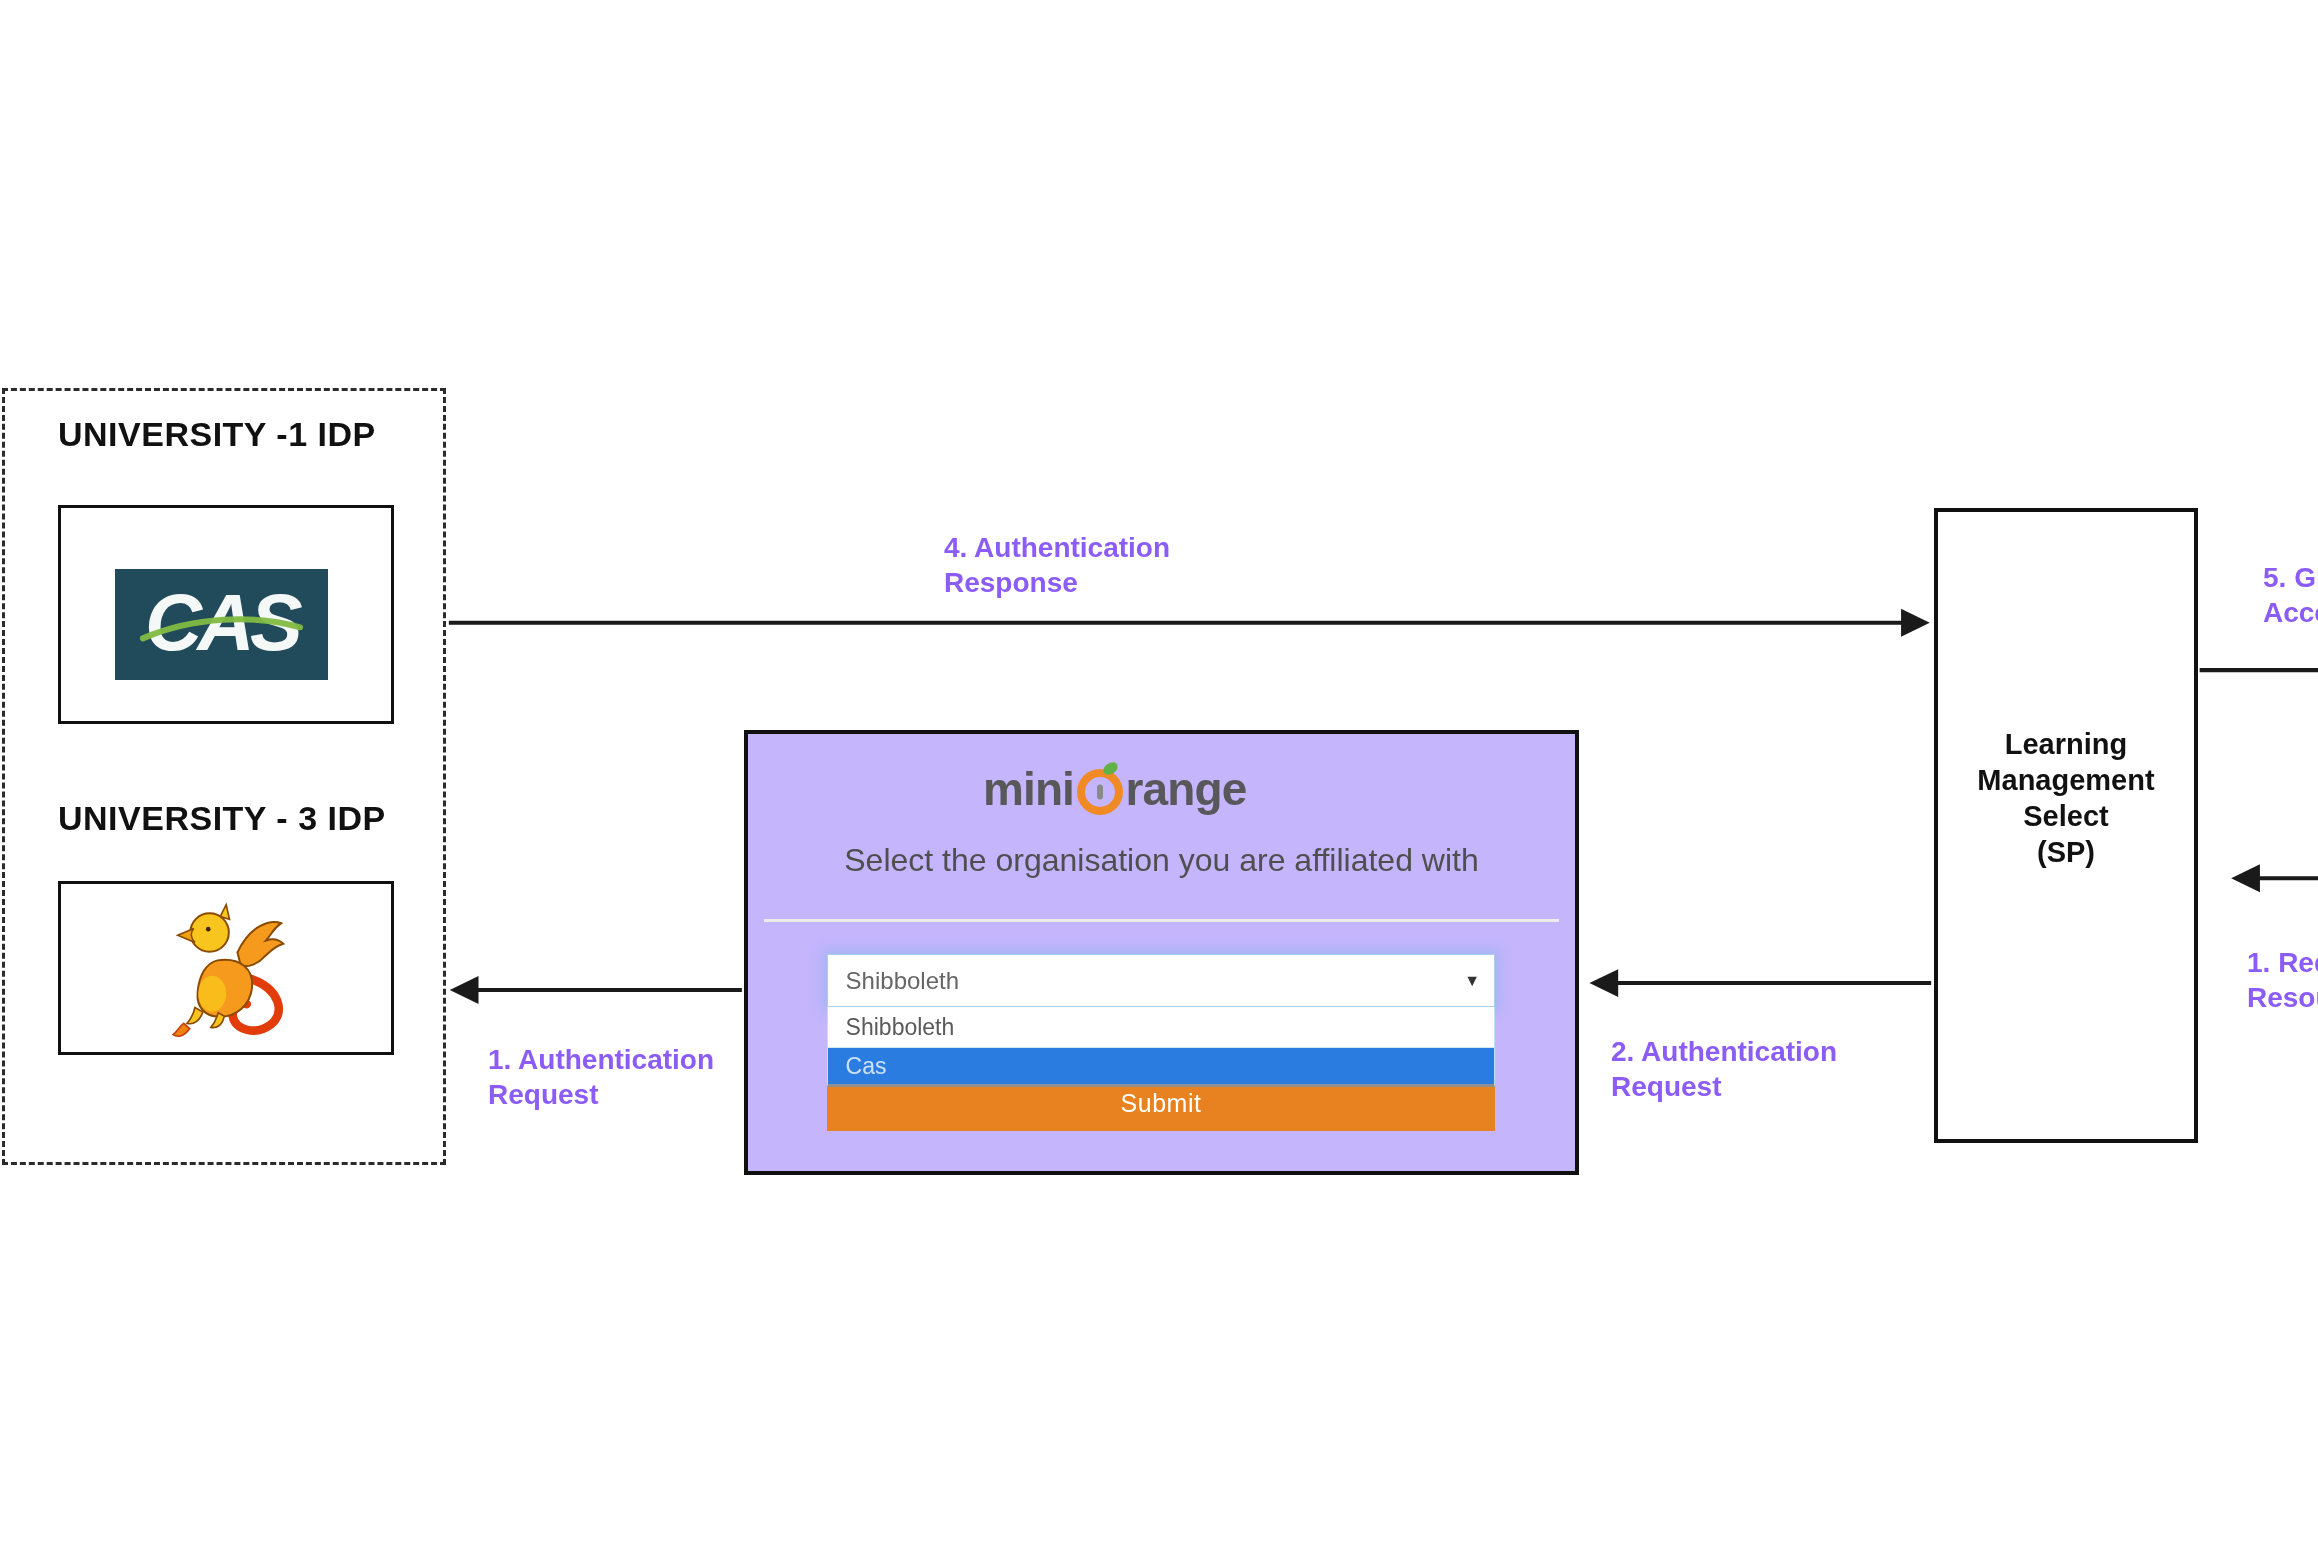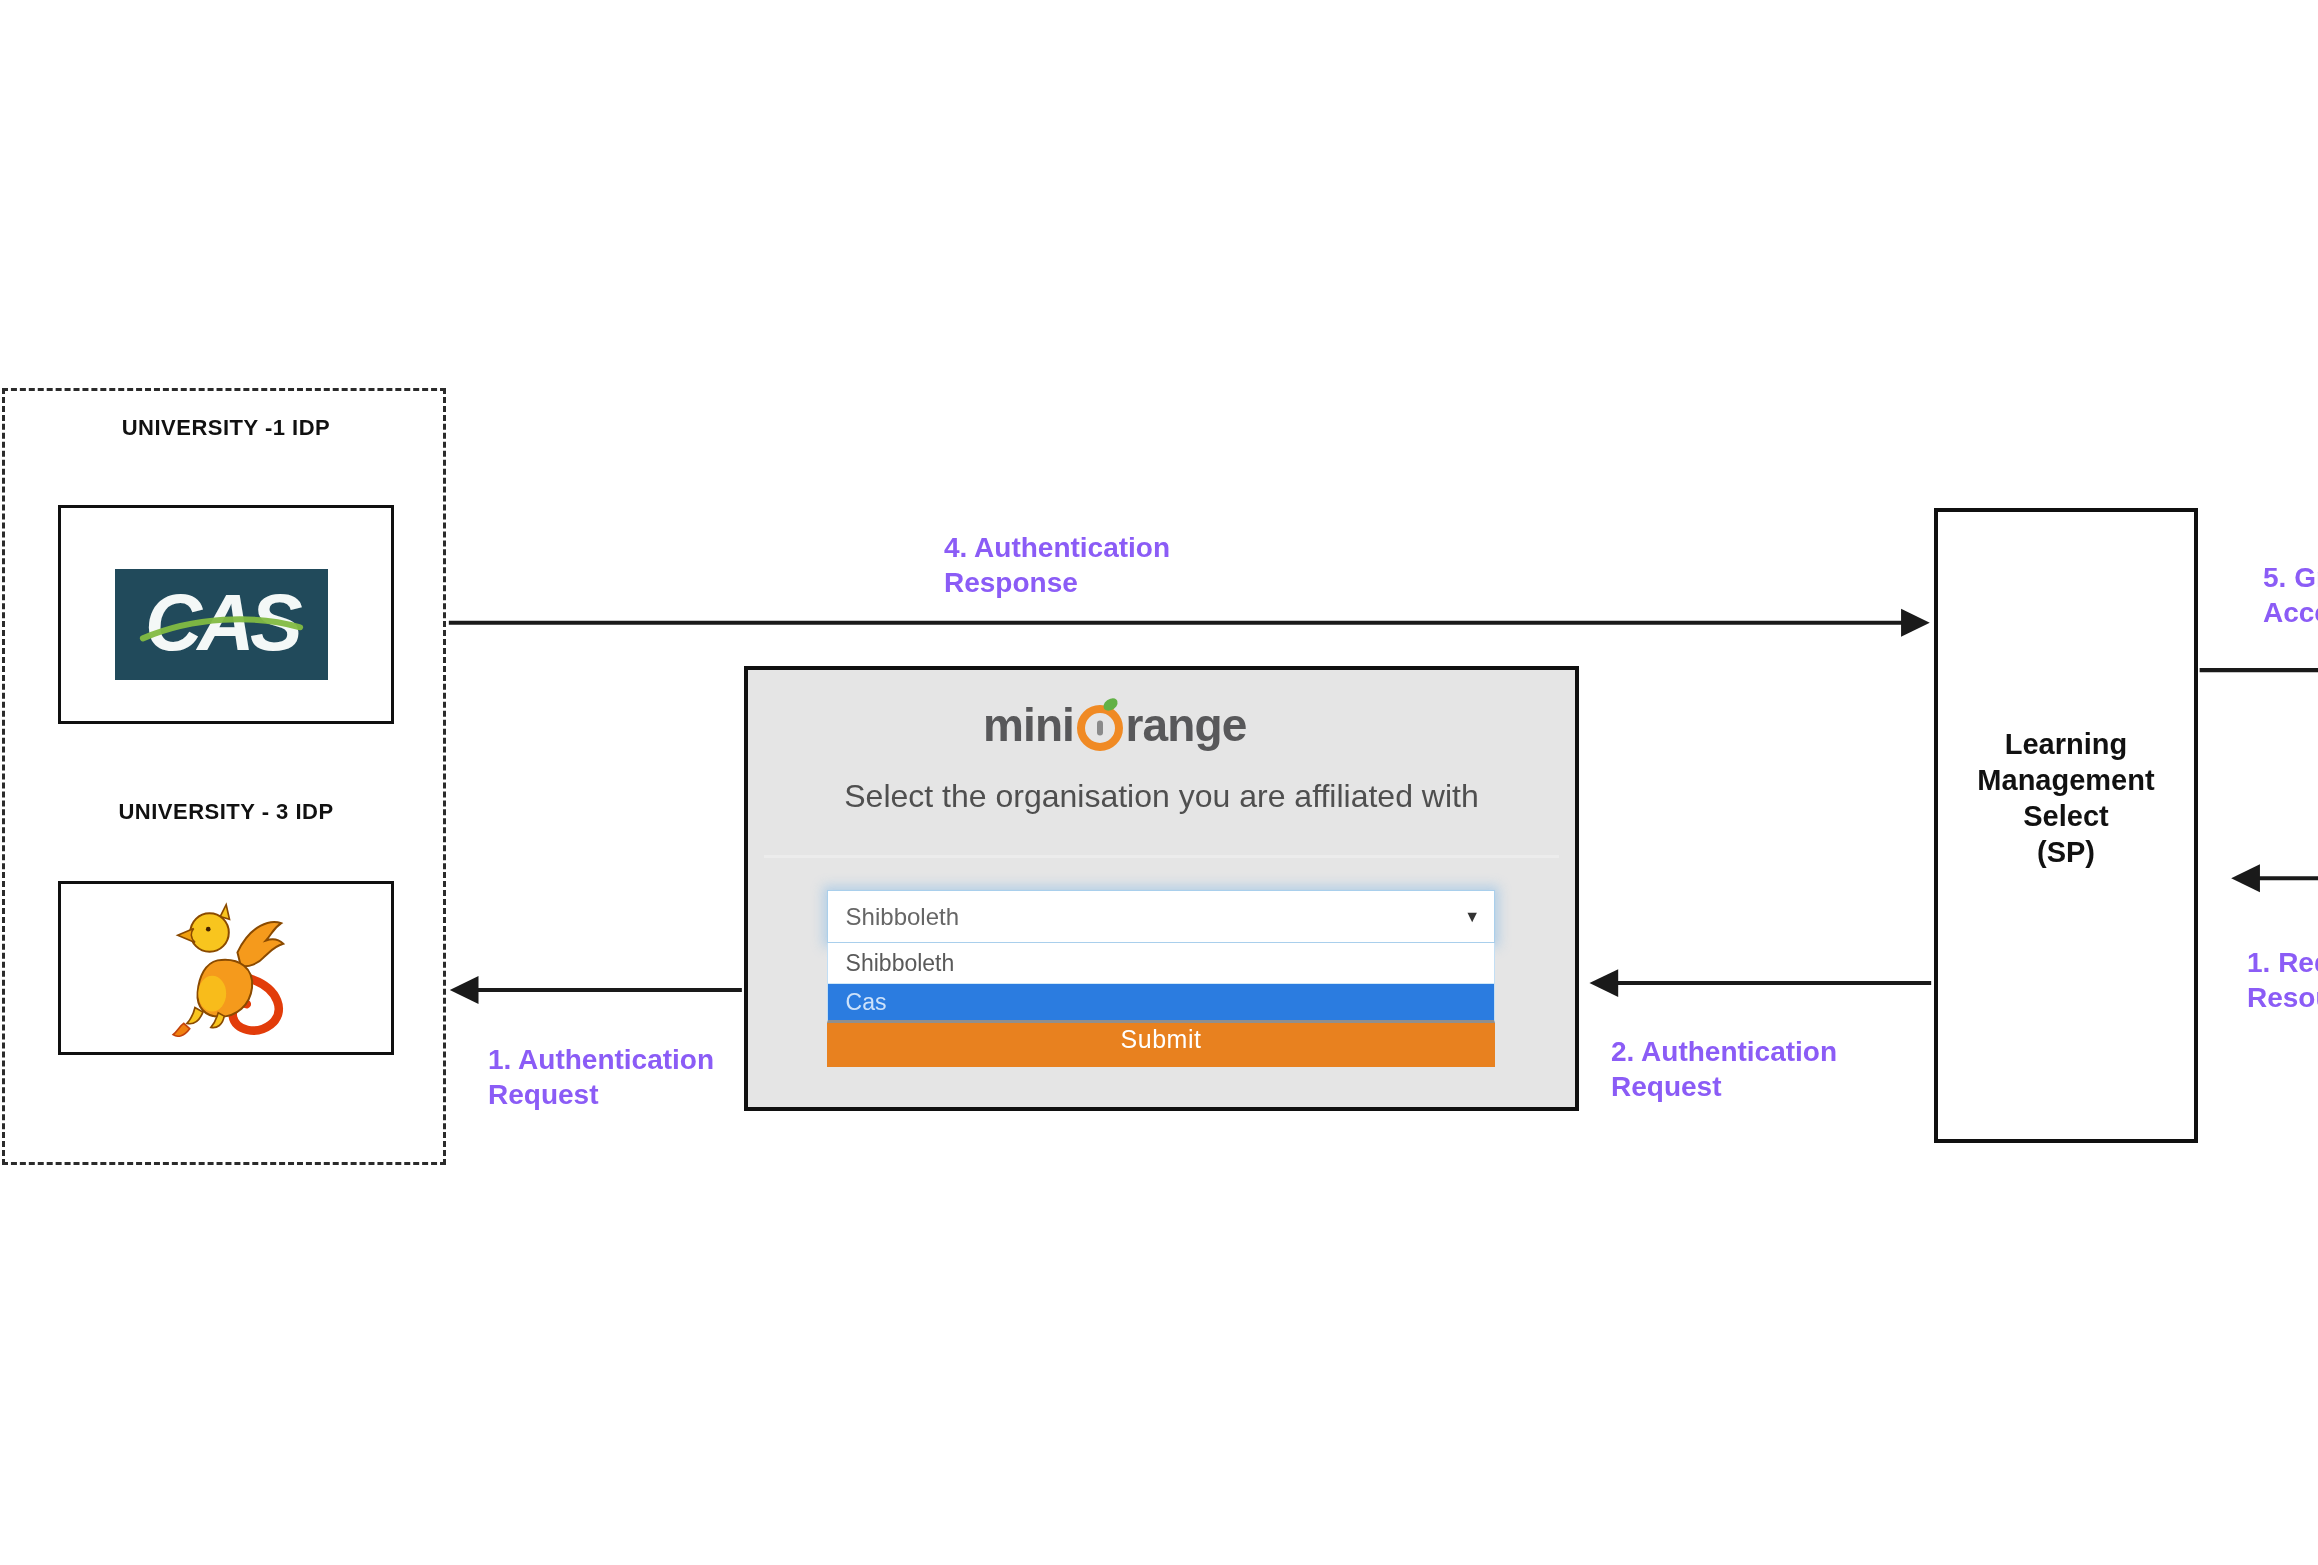--- a/index.html
+++ b/index.html
@@ -2,37 +2,37 @@
 <html style="font-size:7.4px"><head>
 <meta charset="utf-8">
 <style>
   html,body{margin:0;padding:0;background:#fff;}
   .canvas{position:relative;width:2782px;height:1565px;background:#ffffff;overflow:hidden;
           font-family:"Liberation Sans",sans-serif;color:#111;}
 
   
   .frame{position:absolute;left:2.3px;top:388px;width:438px;height:771px;
          border:3.7px dashed #2b2b2b;background:#fff;}
-  .uni-label{position:absolute;left:58px;width:336px;text-align:center;
-             font-size:22px;font-weight:bold;letter-spacing:0.5px;color:#111;white-space:nowrap;}
+  .uni-label{position:absolute;left:58px;width:336px;
+             font-size:34px;font-weight:bold;letter-spacing:0.5px;color:#111;white-space:nowrap;}
   .u1{top:415px;} .u2{top:799px;}
   .logo-box{position:absolute;left:58px;width:336px;background:#fff;
             border:3.7px solid #101010;box-sizing:border-box;}
   .box1{top:505px;height:219px;}
   .box2{top:881px;height:174px;}
   .cas-badge{position:absolute;left:54px;top:61px;width:213px;height:111px;
              background:#214a5b;display:flex;align-items:center;justify-content:center;}
   .cas-text{font-size:79px;font-weight:bold;font-style:italic;color:#f4f8f7;
             letter-spacing:-4.6px;line-height:1;transform:translateY(-1.9px);}
   .cas-swoosh{position:absolute;left:0;top:0;width:100%;height:100%;pointer-events:none;}
   .griffin{position:absolute;left:95px;top:10.2px;width:139px;height:146px;}
 
   
-  .dialog{position:absolute;left:744px;top:666px;width:835px;height:445px;
-          border:4.2px solid #101010;background:#e5e5e5;box-sizing:border-box;}
+  .dialog{position:absolute;left:744px;top:730px;width:835px;height:445px;
+          border:4.2px solid #101010;background:#c4b5fd;box-sizing:border-box;}
   .brand-row{position:absolute;left:235px;top:27px;height:56px;display:flex;
              align-items:center;font-size:46px;font-weight:600;color:#58585a;letter-spacing:-0.9px;}
   .brand-ring{width:30px;height:30px;border:8px solid #f08a24;border-radius:50%;
               position:relative;margin:6.5px 2.8px 0 2.8px;}
   .brand-leaf{position:absolute;top:-14px;left:18.5px;width:15px;height:11px;background:#62b146;
               border-radius:62% 38% 60% 40%;transform:rotate(-18deg);}
   .brand-dot{position:absolute;left:50%;top:50%;transform:translate(-50%,-50%);
              width:6px;height:15px;background:#8a8a8a;border-radius:3.2px;}
   .dialog-heading{position:absolute;left:0;top:108px;width:100%;text-align:center;
                   font-size:32px;font-weight:400;color:#4f4f4f;white-space:nowrap;}

